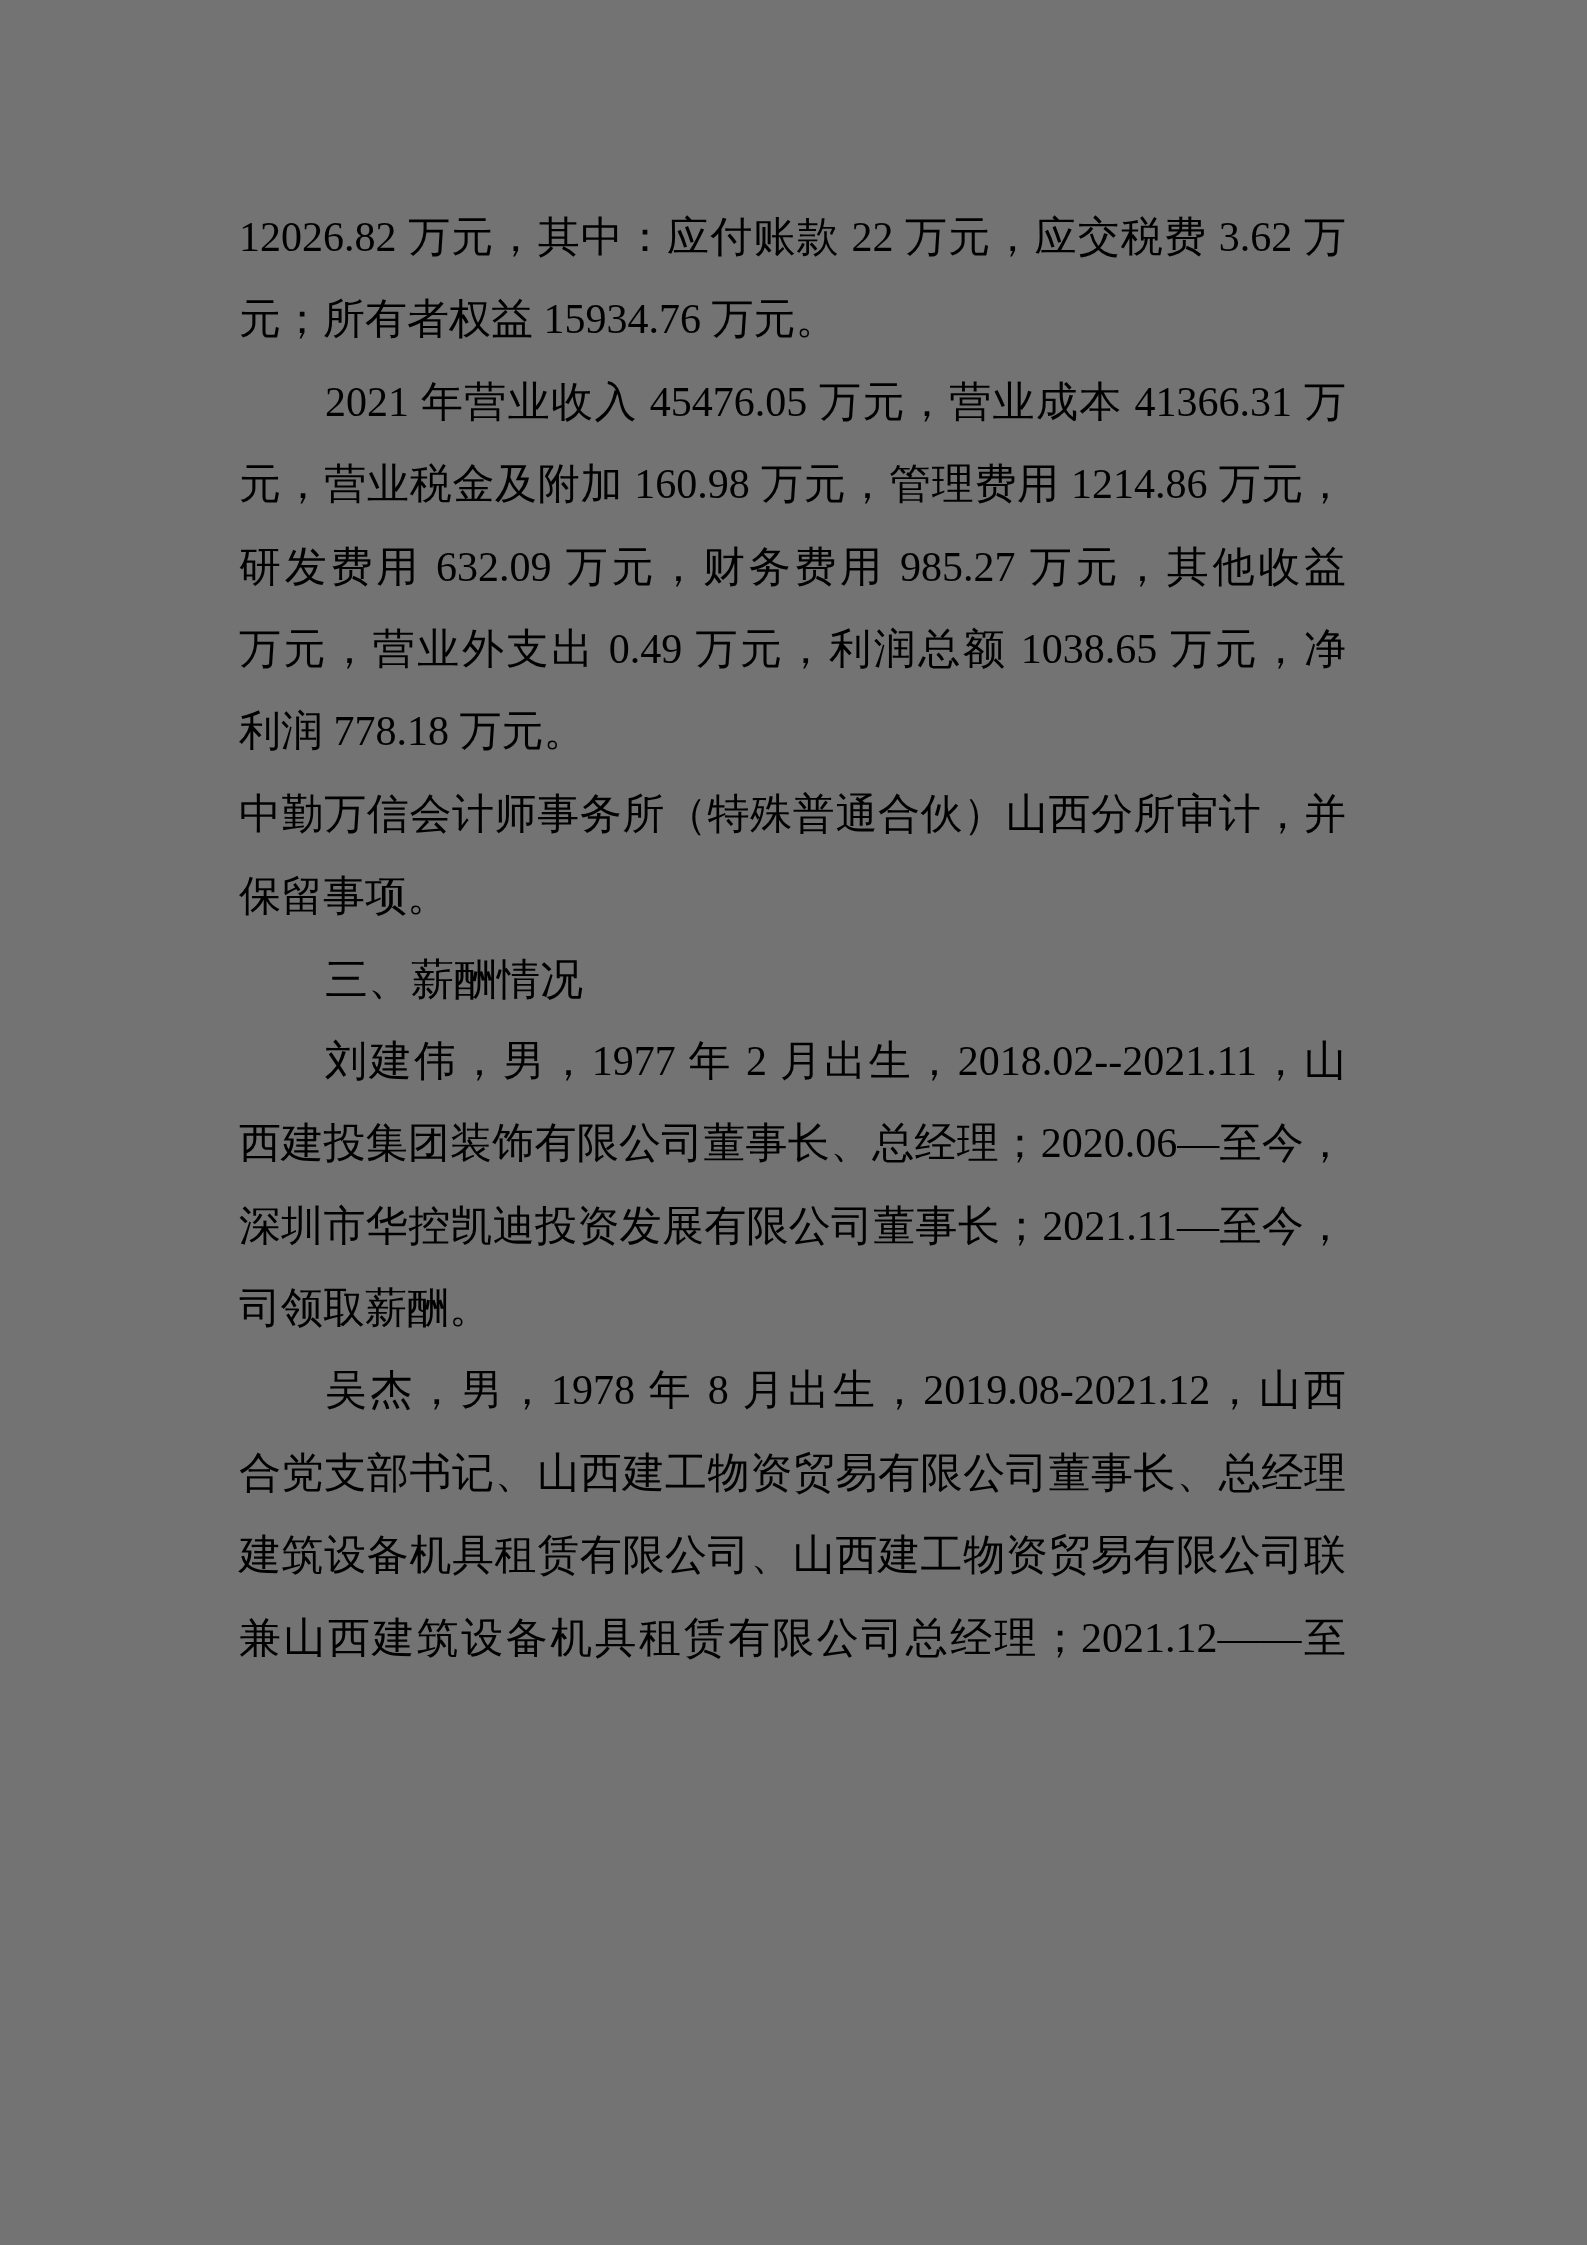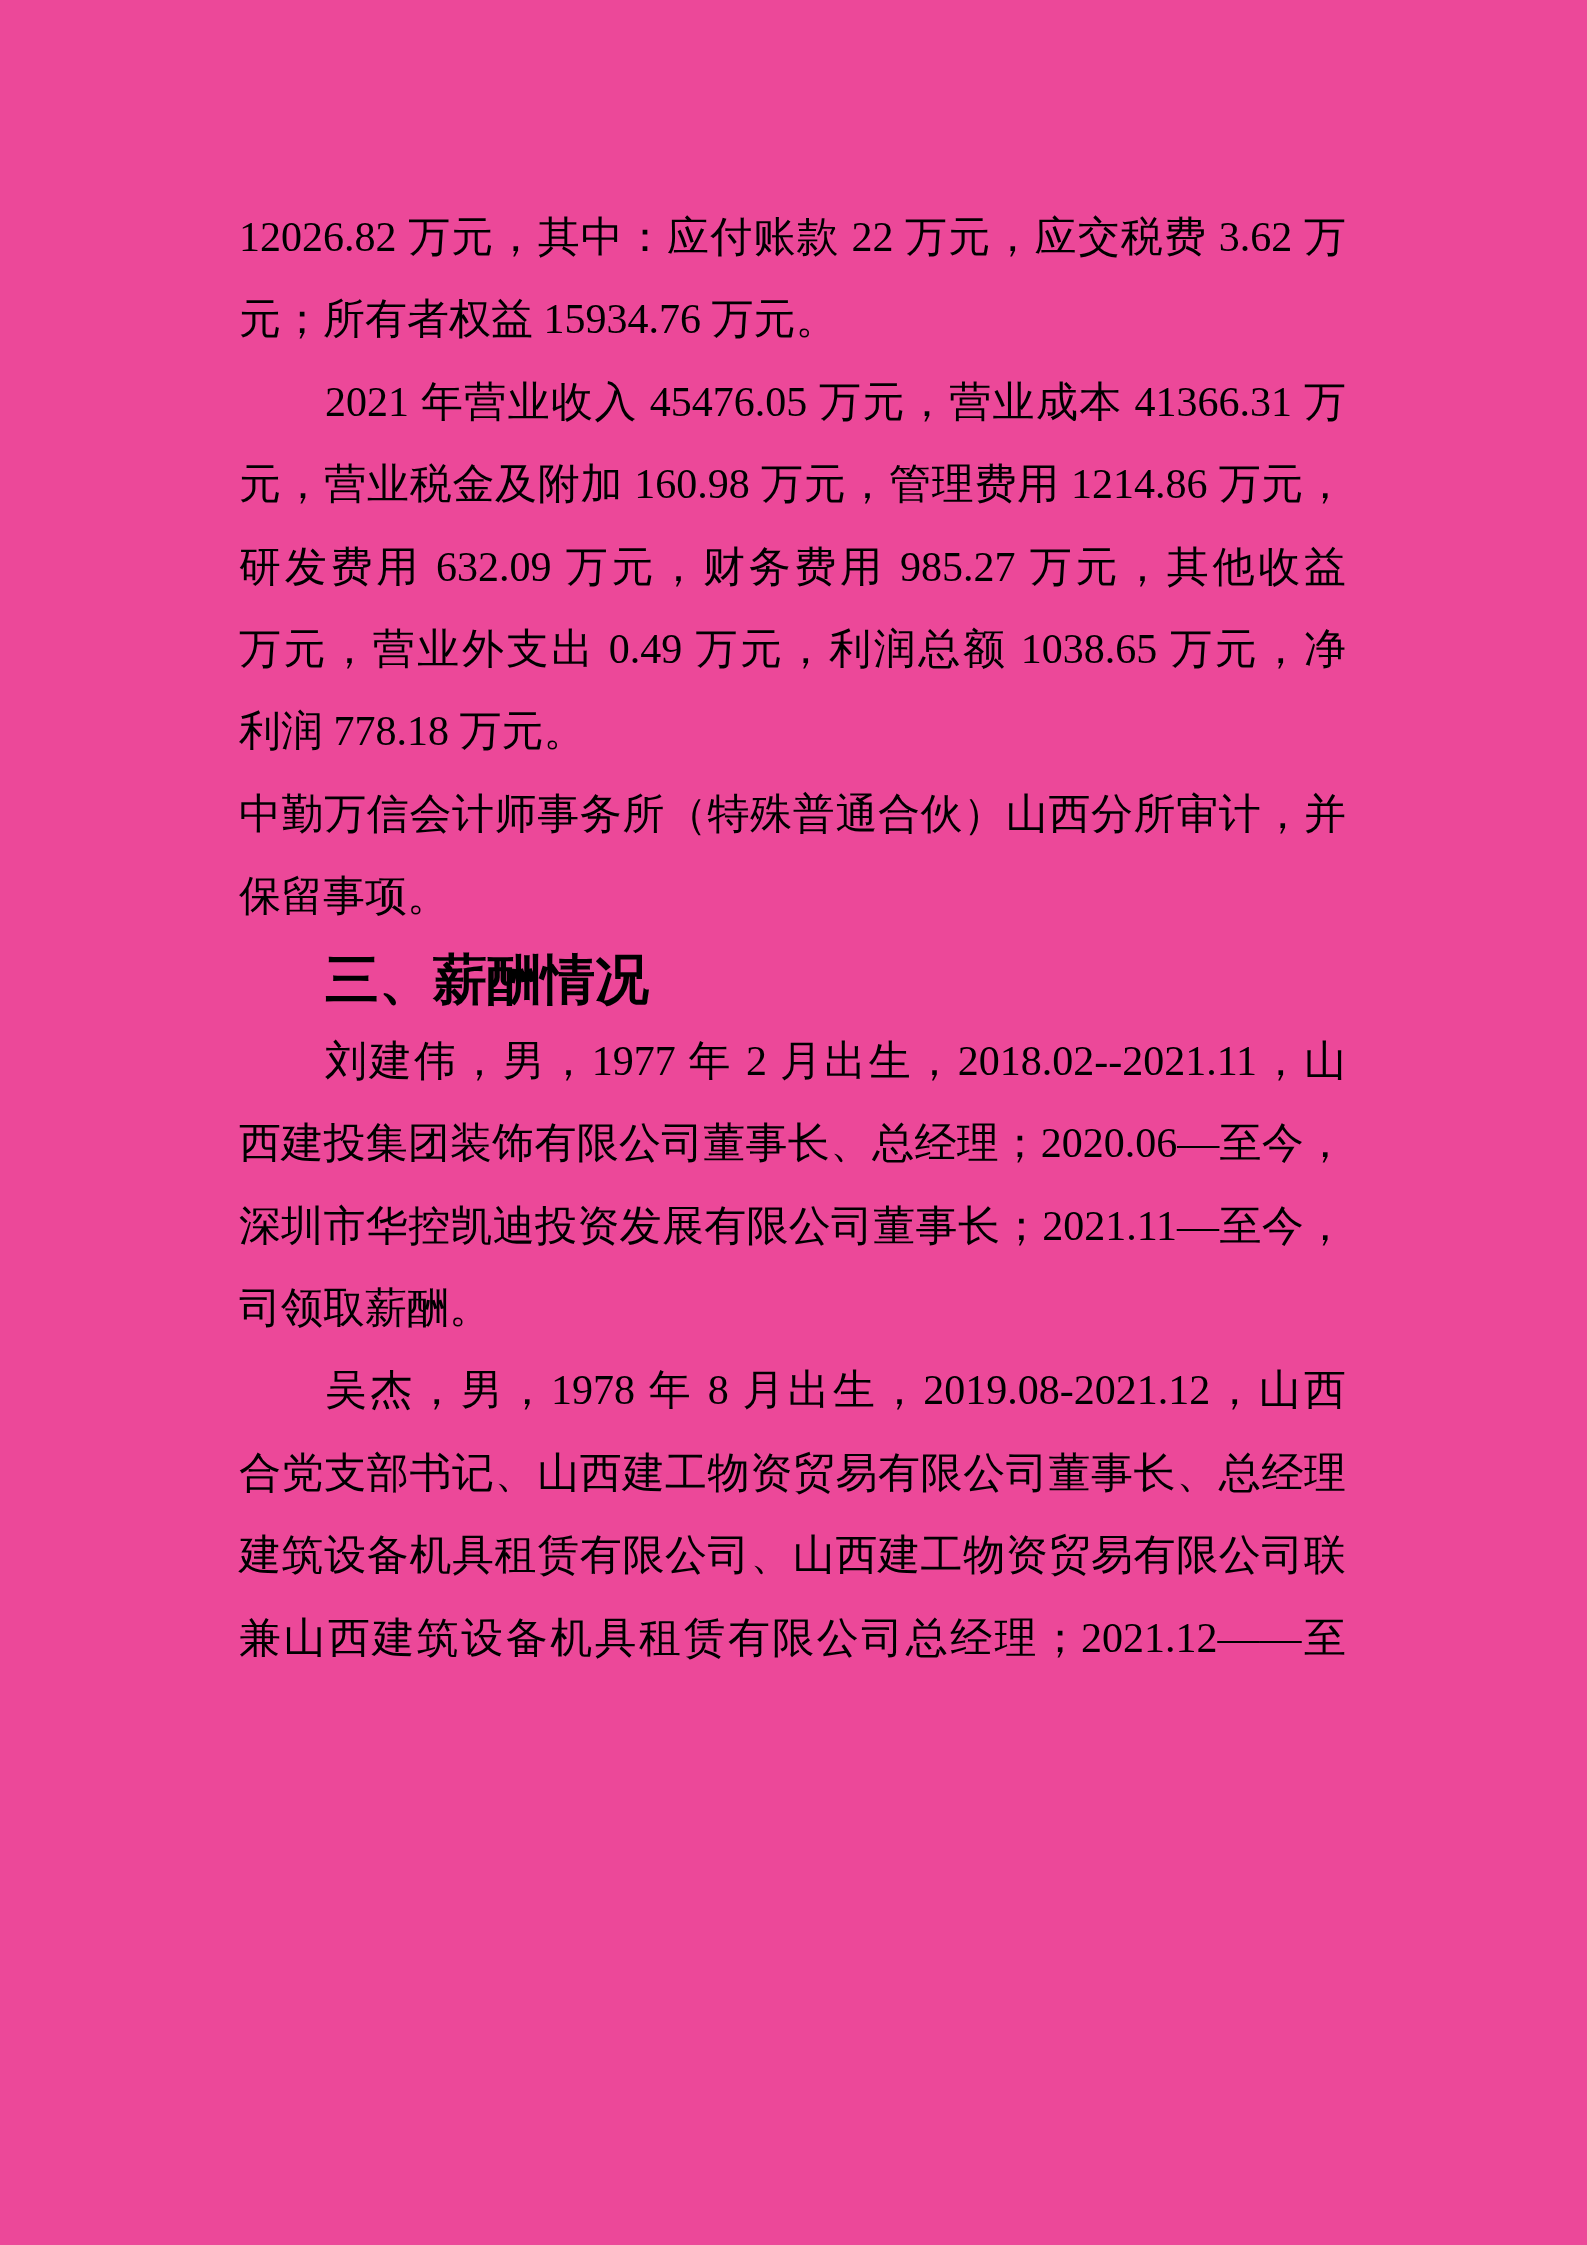--- a/index.html
+++ b/index.html
@@ -11,21 +11,21 @@
     height: 2245px;
     background: #ffffff;
     position: relative;
     overflow: hidden;
   }
   .page {
     position: absolute;
     left: 0; top: 0;
     width: 1587px;
     height: 2245px;
-    background: #ec4899;
+    background: #737373;
   }
   .text-block {
     position: absolute;
     left: 239px;
     top: 196px;
     width: 1107px;
   }
   .ln {
     font-family: "Liberation Serif", "DejaVu Serif", serif;
     font-size: 42px;
@@ -39,22 +39,22 @@
   .fill {
     text-align: justify;
     text-align-last: justify;
   }
   
   .indent {
     padding-left: 86px;
   }
   .heading {
     font-family: "Liberation Sans", "DejaVu Sans", sans-serif;
-    font-weight: 700;
-    font-size: 54px;
+    font-weight: 400;
+    font-size: 43px;
   }
 </style>
 </head>
 <body>
 
 <div class="page">
   <div class="text-block">
     <div class="ln fill">12026.82 万元，其中：应付账款 22 万元，应交税费 3.62 万</div>
     <div class="ln">元；所有者权益 15934.76 万元。</div>
     <div class="ln fill indent">2021 年营业收入 45476.05 万元，营业成本 41366.31 万</div>

